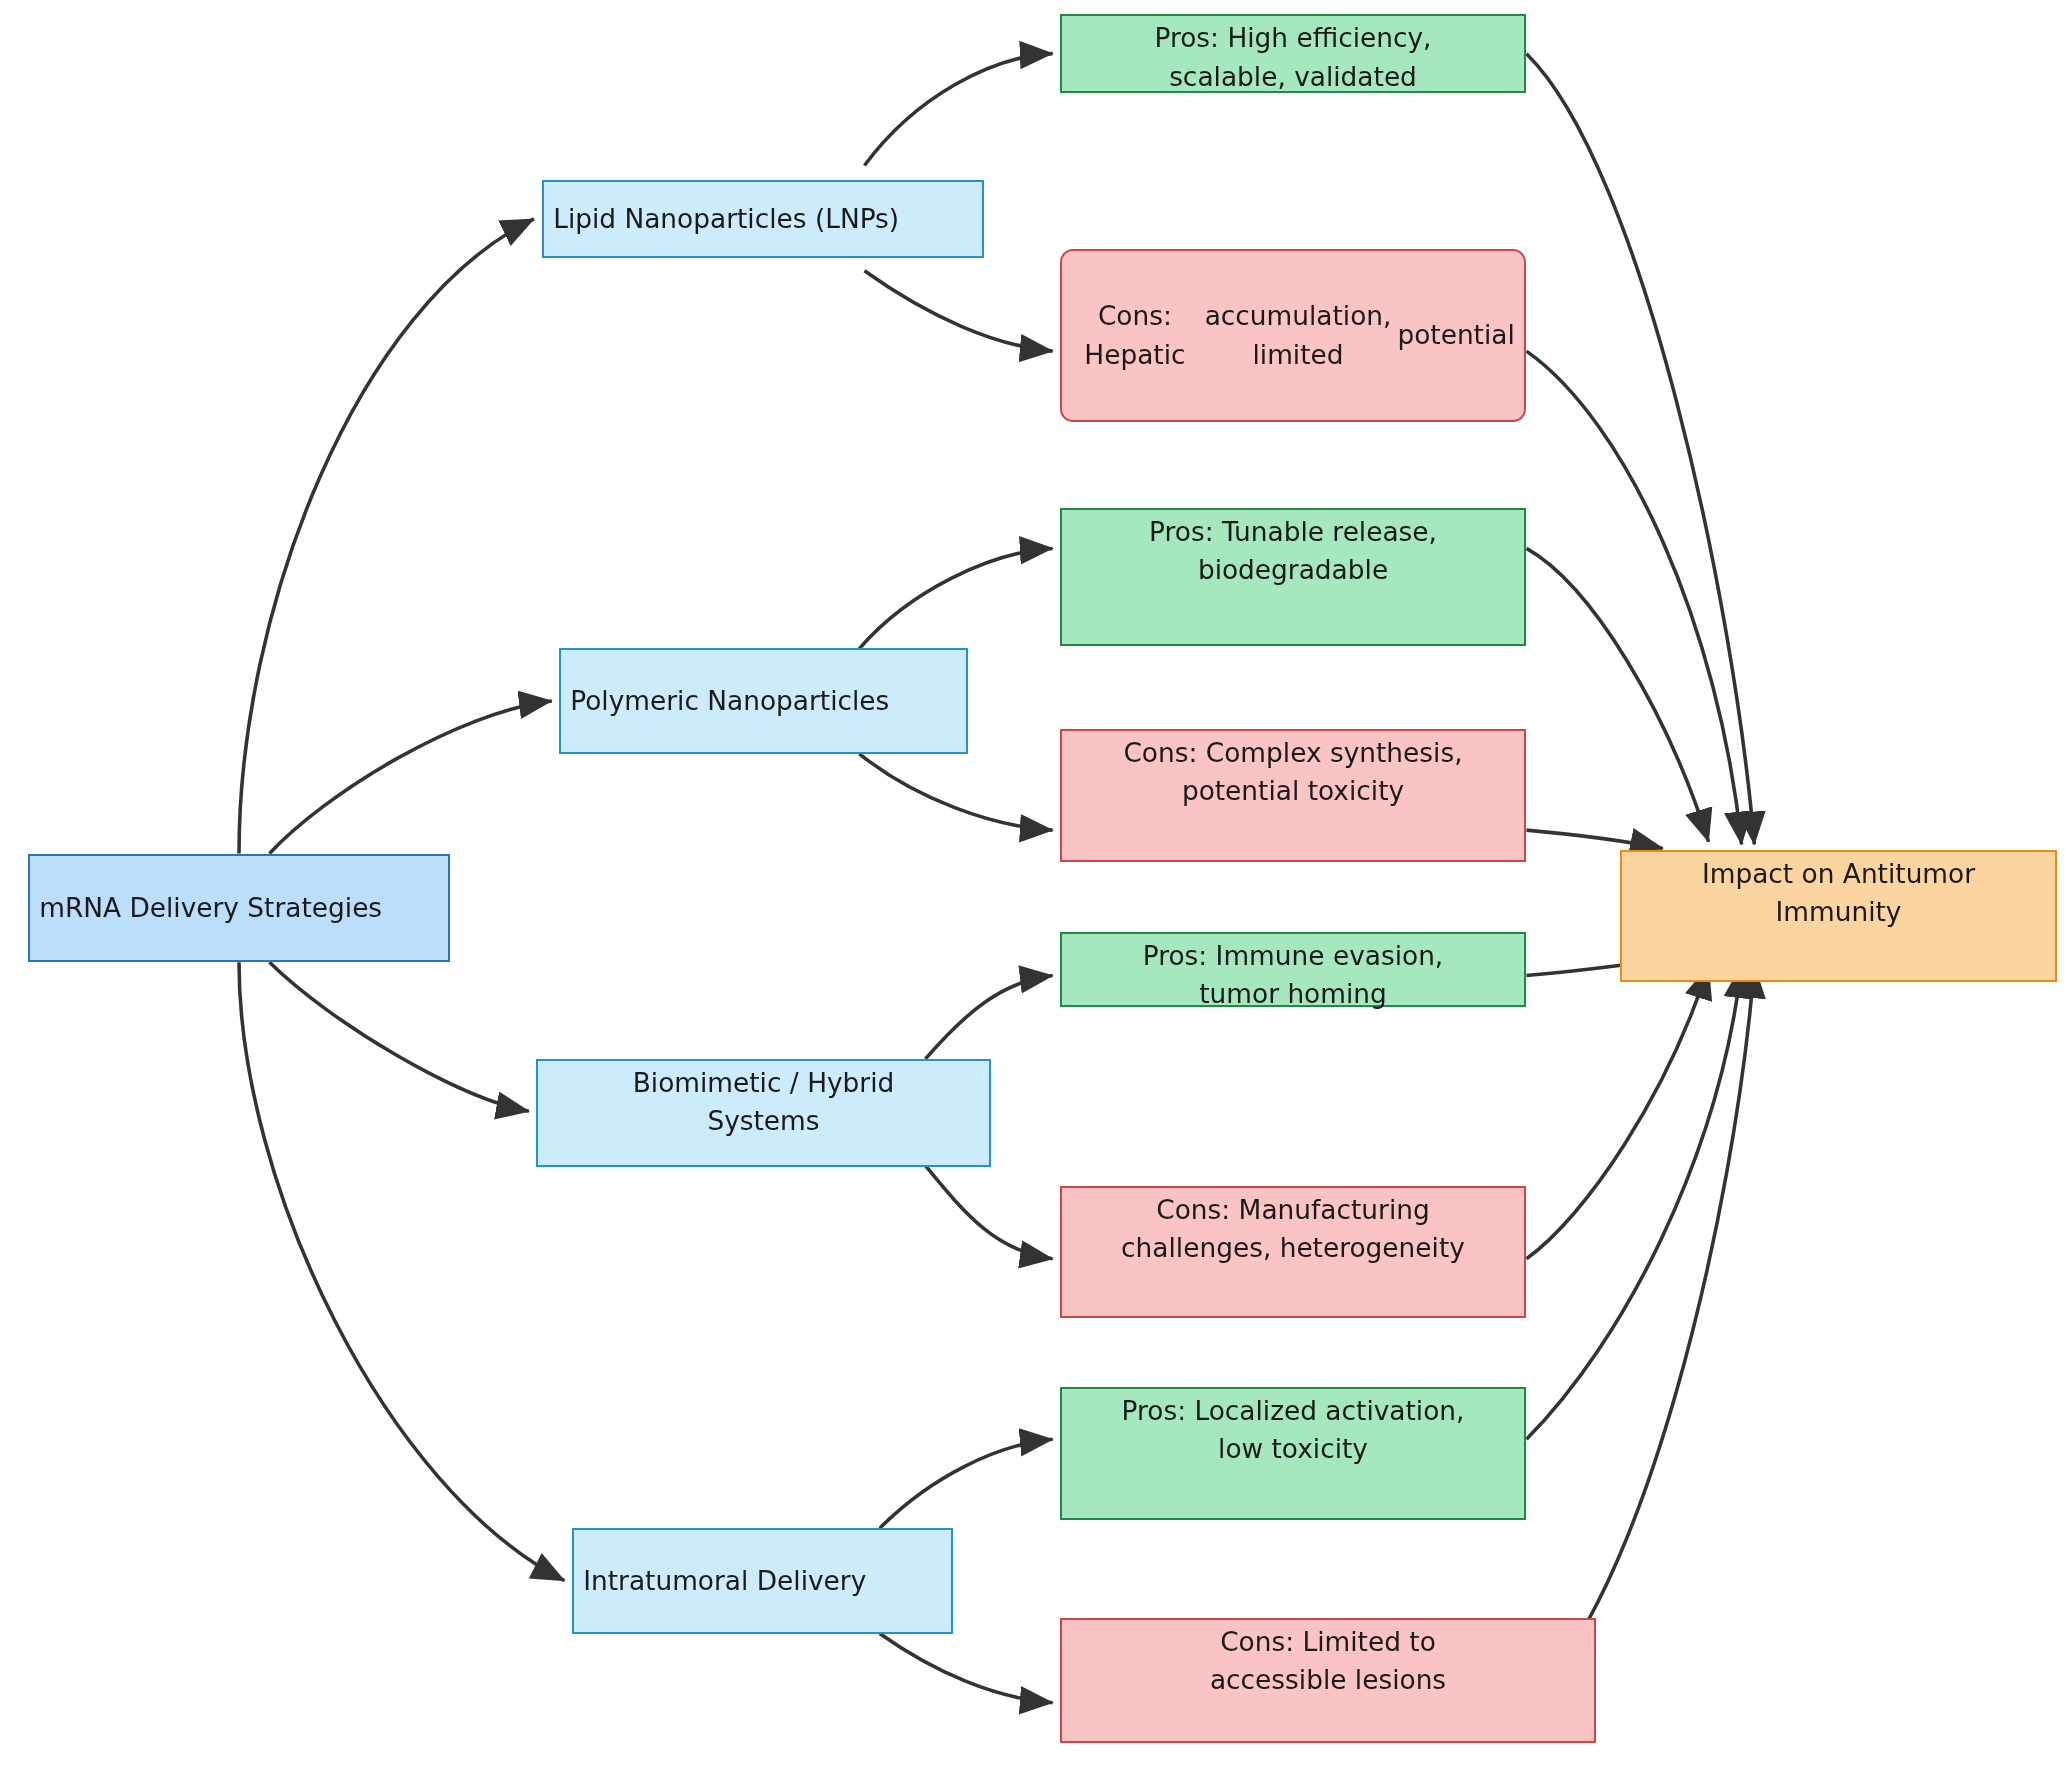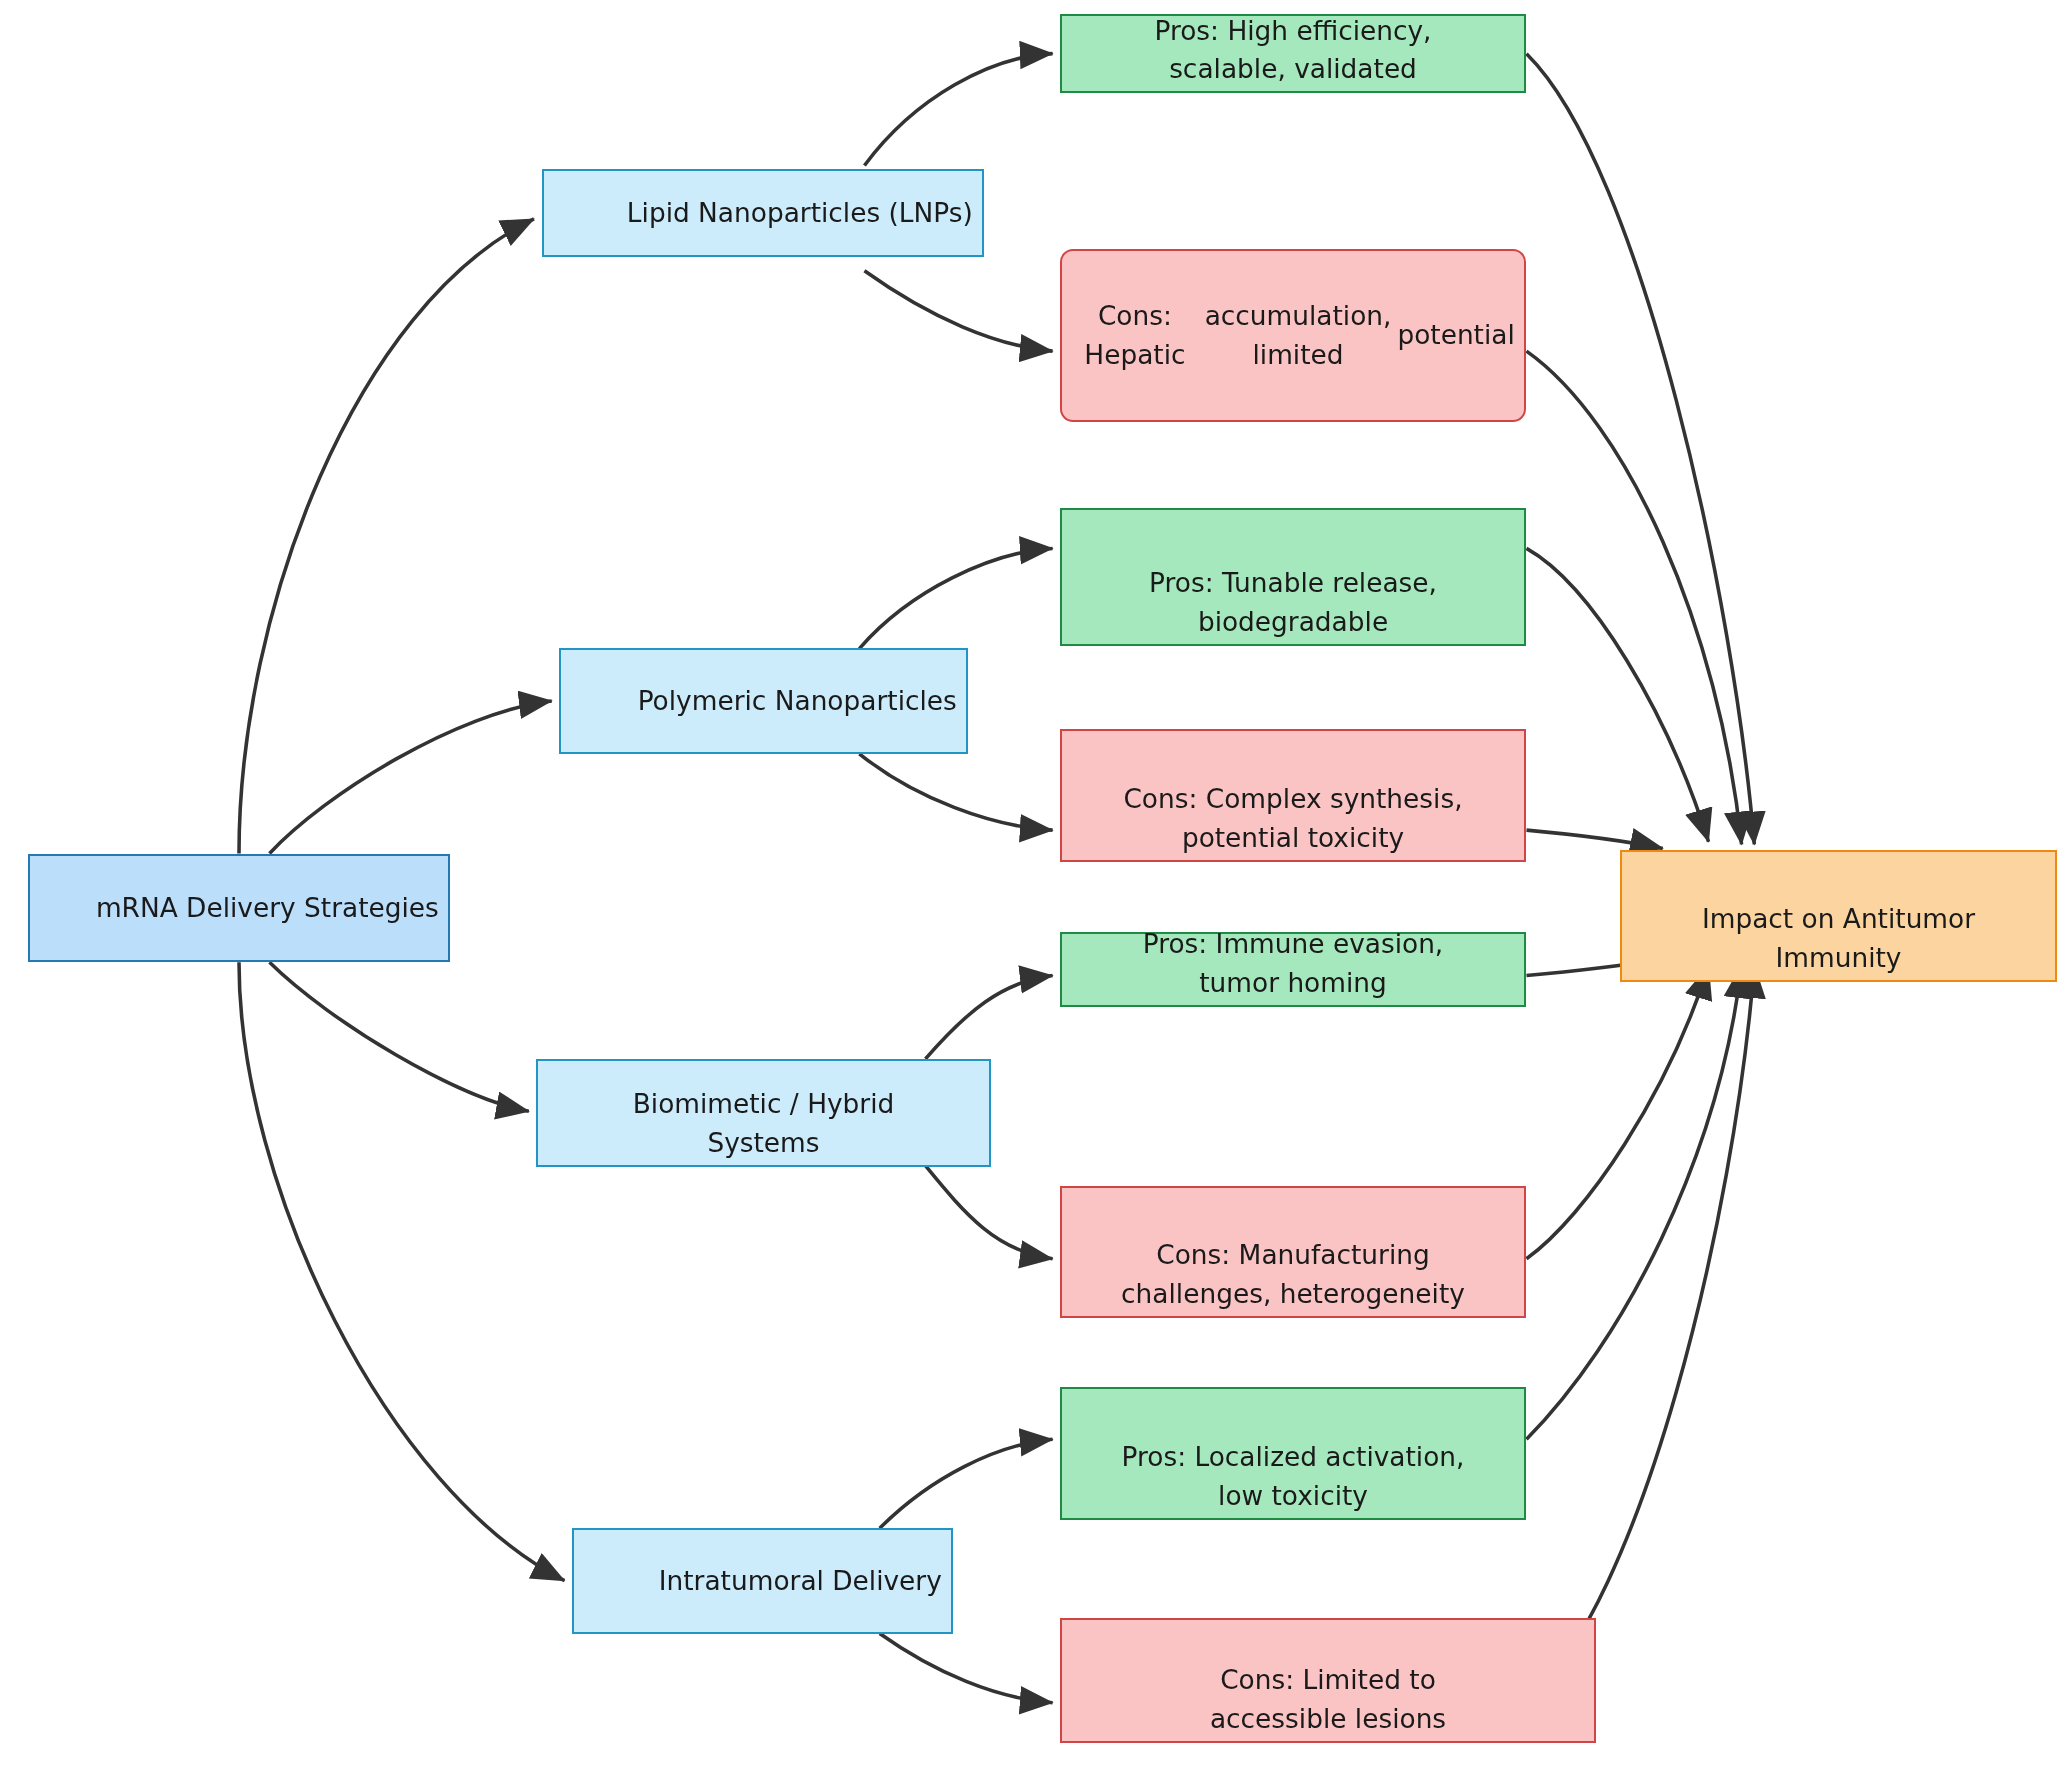--- a/index.html
+++ b/index.html
@@ -1,19 +1,19 @@
 <!DOCTYPE html>
 <html style="font-size:8.1px"><head>
 <meta charset="utf-8">
 <style>
   html,body{margin:0;padding:0;background:#ffffff;}
   body{font-family:"DejaVu Sans",sans-serif;}
   #stage{position:relative;width:2066px;height:1767px;background:#ffffff;overflow:hidden;}
   svg.edges{position:absolute;inset:0;width:2066px;height:1767px;}
-  .node{position:absolute;box-sizing:border-box;display:flex;align-items:center;justify-content:flex-end;text-align:center;line-height:1.45;color:#1a1a1a;font-size:26.4px;padding:3.1px 9.2px;}
+  .node{position:absolute;box-sizing:border-box;display:flex;align-items:center;justify-content:flex-start;text-align:center;line-height:1.45;color:#1a1a1a;font-size:26.4px;padding:3.1px 9.2px;}
   .node span{display:block;}
   .n-root{background:#BBDEFB;border:2px solid #2678b5;}
   .n-strategy{background:#CCECFB;border:2px solid #2196c4;}
   .n-pro{background:#A5E8BD;border:2px solid #1f8a43;}
   .n-con{background:#FBC4C4;border:2px solid #d04646;}
   .n-impact{background:#FBD4A0;border:2px solid #ef8a10;}
 </style>
 </head>
 <body>
 
@@ -52,21 +52,21 @@
       <path d="M3002,2475 C3120,2390 3280,2150 3360,1900"></path>
       <path d="M3002,2830 C3190,2640 3380,2280 3425,1898"></path>
       <path d="M3002,3348 C3230,3150 3410,2400 3450,1898"></path>
     </g>
   </svg>
 
   <div class="node n-root" style="left:28px;top:854px;width:422px;height:108px;">
     <span>mRNA Delivery Strategies</span>
   </div>
 
-  <div class="node n-strategy" style="left:542px;top:169px;width:442px;height:88px;">
+  <div class="node n-strategy" style="left:542px;top:180px;width:442px;height:78px;">
     <span>Lipid Nanoparticles (LNPs)</span>
   </div>
 
   <div class="node n-strategy" style="left:559px;top:648px;width:409px;height:106px;">
     <span>Polymeric Nanoparticles</span>
   </div>
 
   <div class="node n-strategy" style="left:536px;top:1059px;width:455px;height:108px;flex-direction:column;">
     <span>Biomimetic / Hybrid</span>
     <span>Systems</span>

